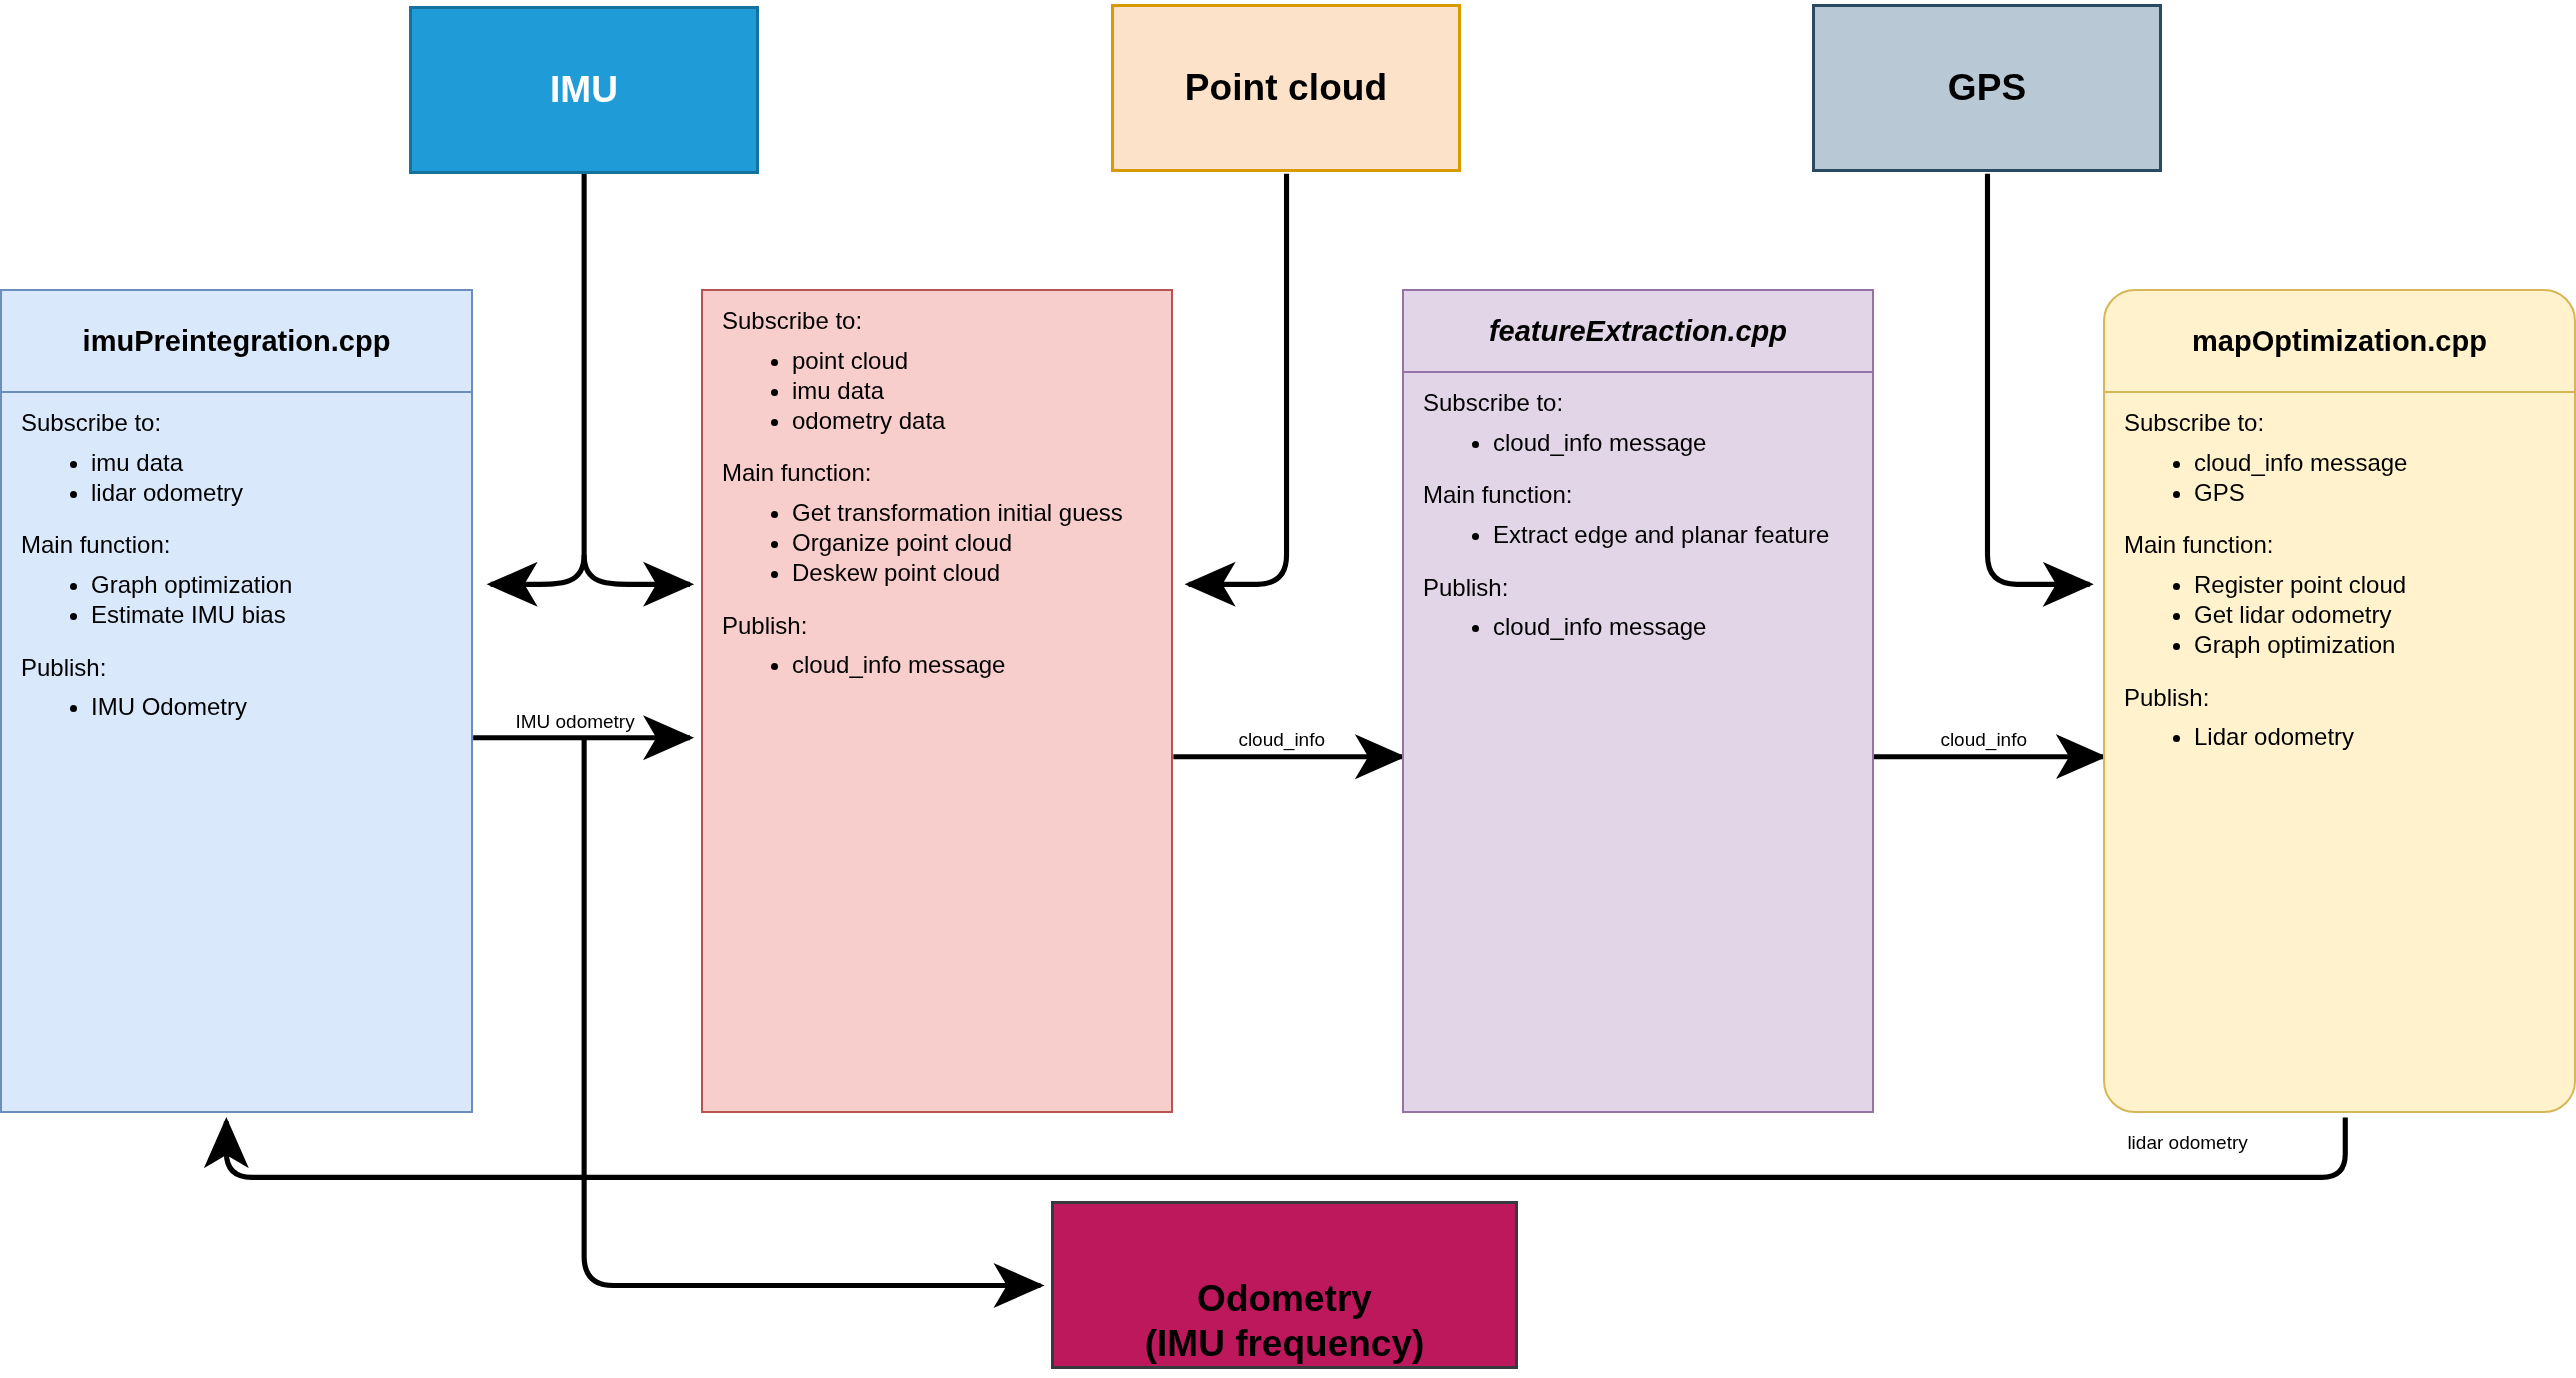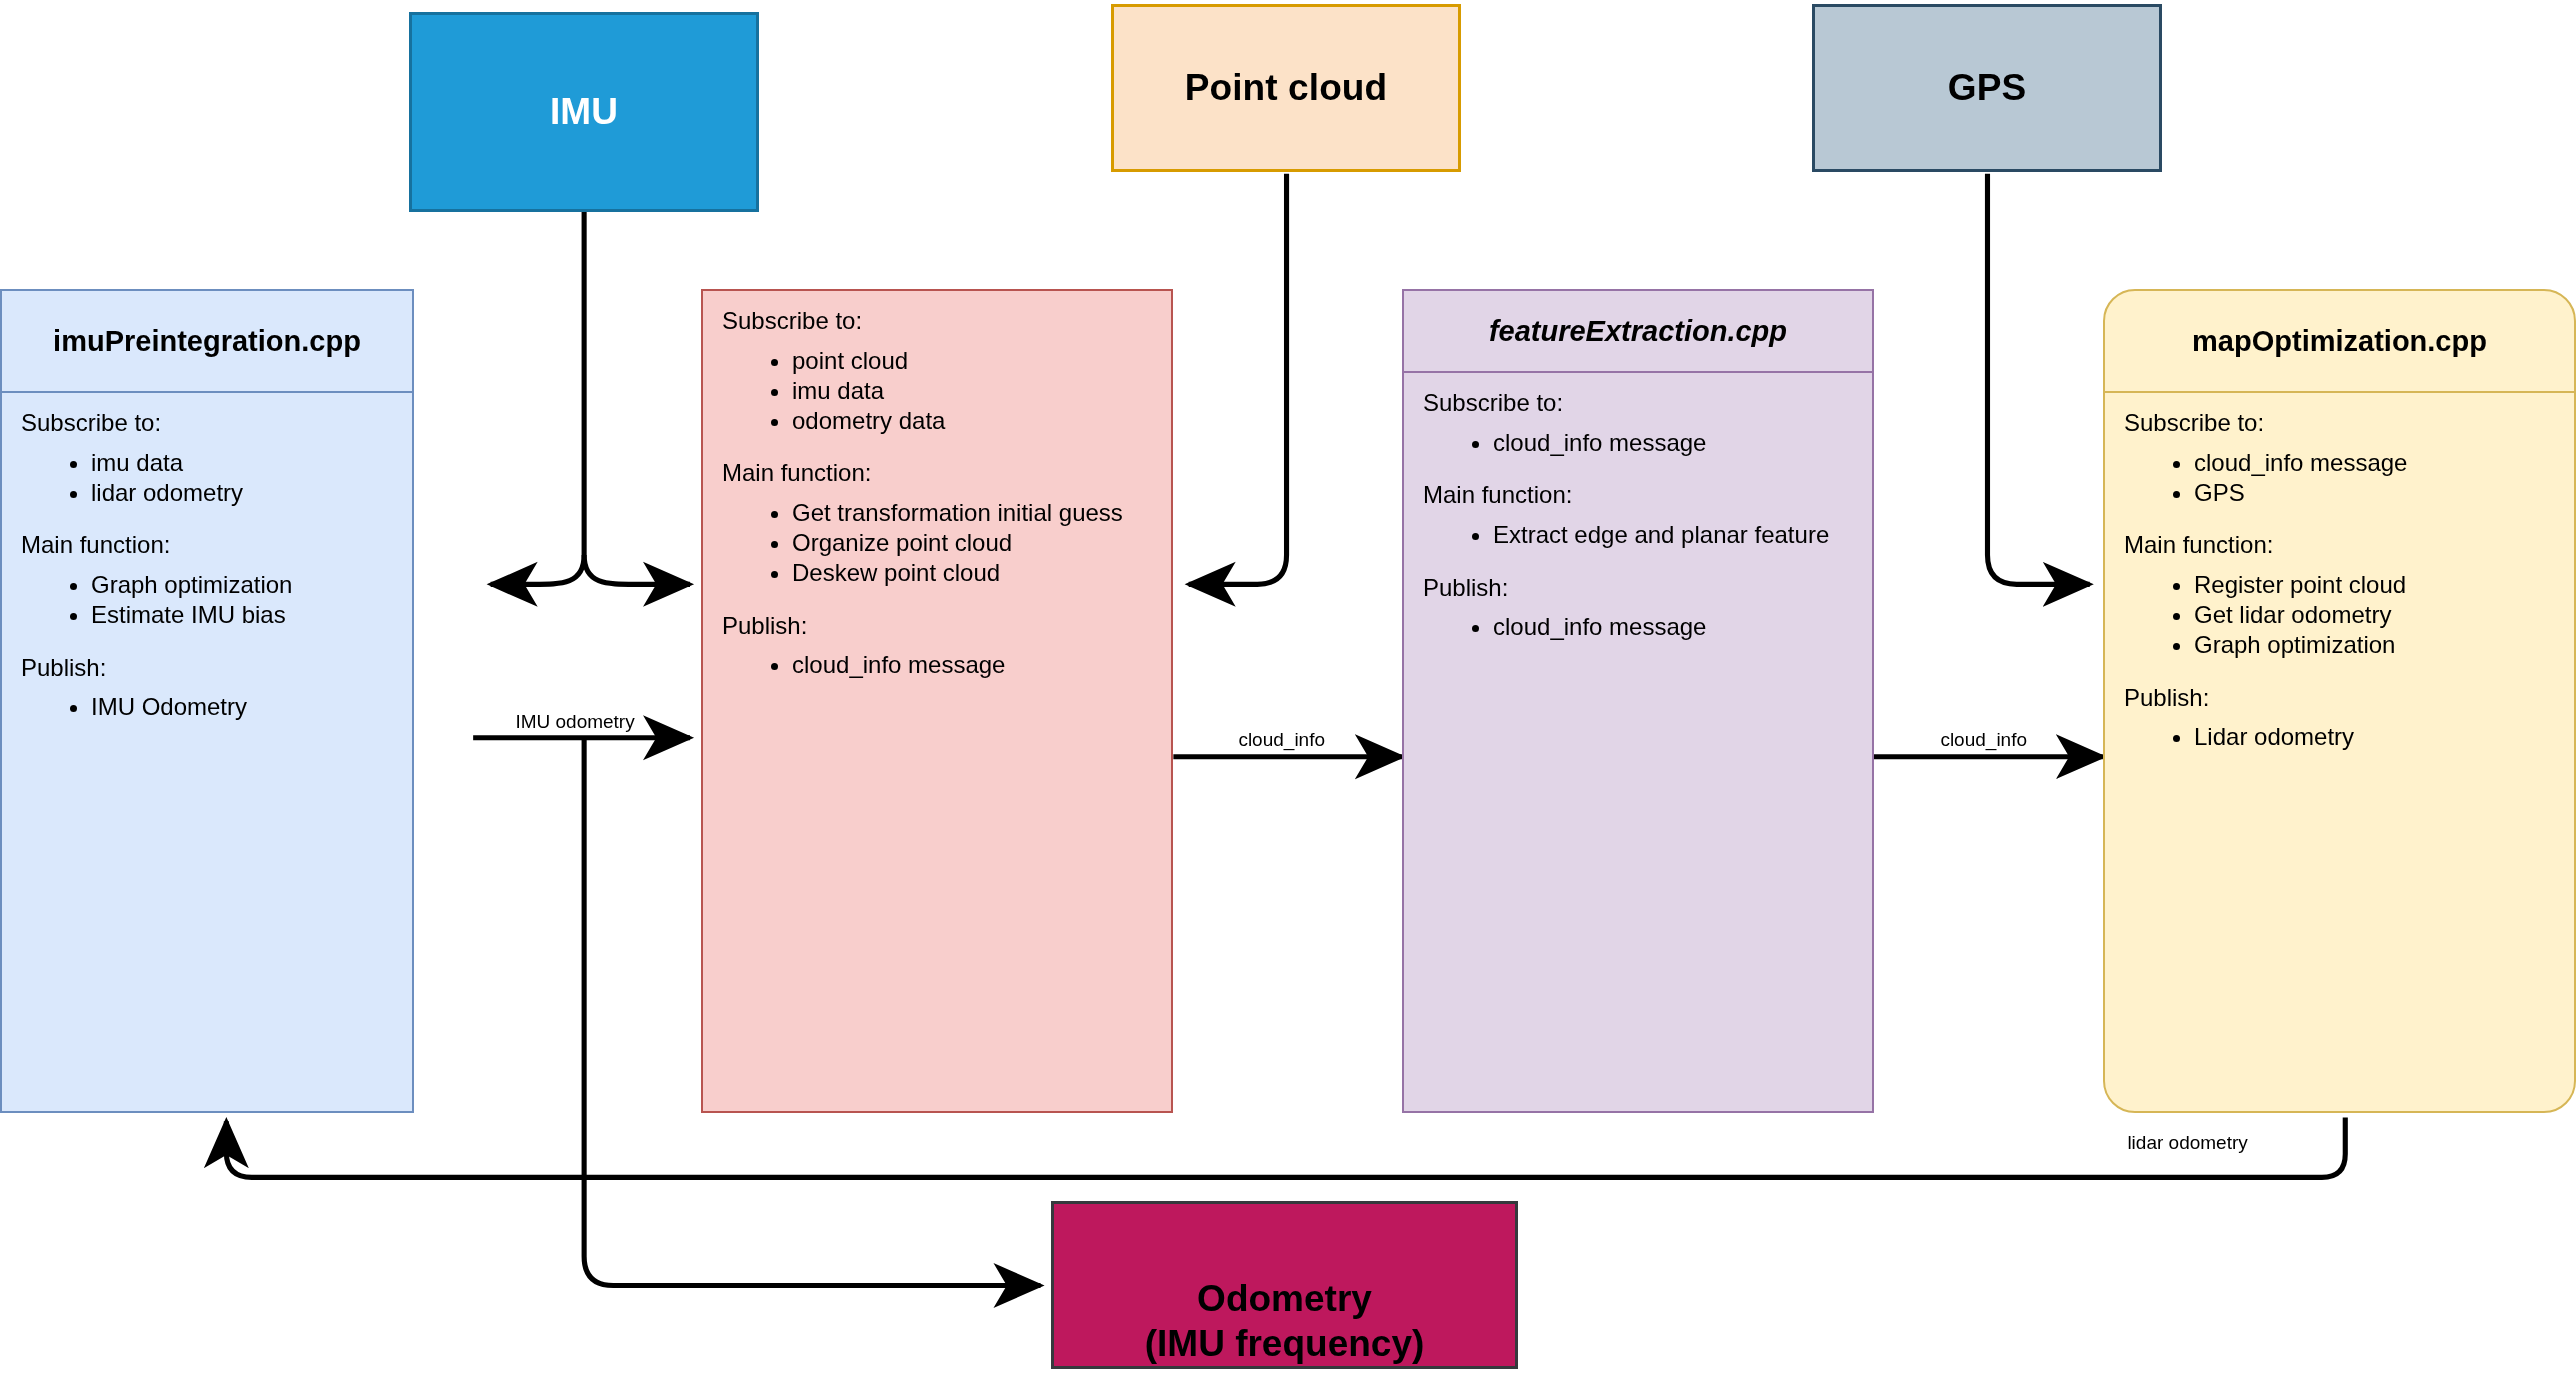--- a/index.html
+++ b/index.html
@@ -104,33 +104,33 @@
       <path d="M 1607,1036 L 1920,1036" marker-end="url(#ah)"></path>
 
       <path d="M 2566,1036 L 2880,1036" marker-end="url(#ah)"></path>
 
       <path d="M 800,1010 L 800,1720 Q 800,1760 840,1760 L 1425,1760" marker-end="url(#ah)"></path>
 
       <path d="M 3212,1530 L 3212,1580 Q 3212,1612 3180,1612 L 345,1612 Q 310,1612 310,1578 L 310,1535" marker-end="url(#ah)"></path>
     </g>
   </svg>
 
-  <div class="node src imu" style="left:409px;top:12px;width:350px;height:200px;">
+  <div class="node src imu" style="left:409px;top:6px;width:350px;height:168px;">
     <span>IMU</span>
   </div>
 
   <div class="node src pcl" style="left:1111px;top:3.7px;width:350px;height:168px;">
     <span>Point cloud</span>
   </div>
 
   <div class="node src gps" style="left:1812px;top:3.7px;width:350px;height:168px;">
     <span>GPS</span>
   </div>
 
-  <div class="node mod blue" style="left:0px;top:289px;width:414px;height:824px;">
+  <div class="node mod blue" style="left:0px;top:289px;width:473px;height:824px;">
     <div class="hdr" style="height:102px;">imuPreintegration.cpp</div>
     <div class="body">
       <div class="sect">Subscribe to:</div>
       <ul>
         <li>imu data</li>
         <li>lidar odometry</li>
       </ul>
       <div class="sect">Main function:</div>
       <ul>
         <li>Graph optimization</li>

